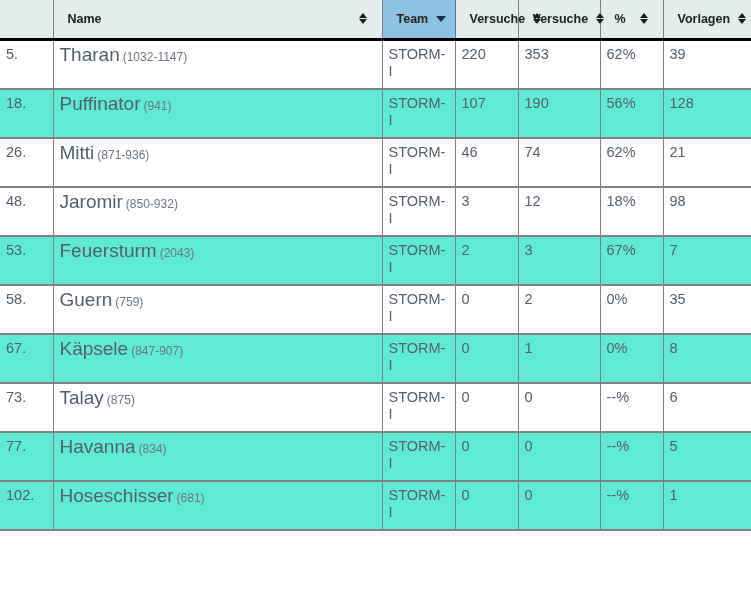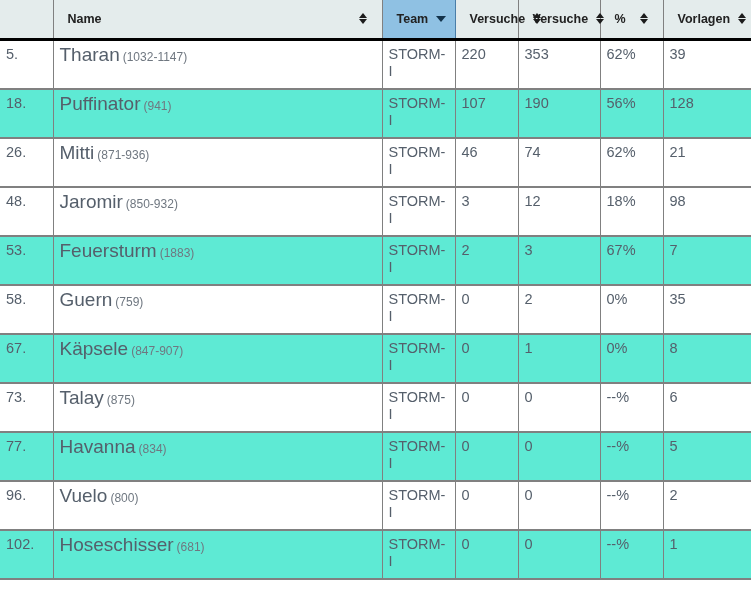--- a/index.html
+++ b/index.html
@@ -222,21 +222,21 @@
         <td class="cell-rank">48.</td>
         <td class="cell-name"><span class="player-name">Jaromir</span><span class="player-range">(850-932)</span></td>
         <td class="cell-team">STORM-I</td>
         <td>3</td>
         <td>12</td>
         <td>18%</td>
         <td class="last-col">98</td>
       </tr>
       <tr class="row-even">
         <td class="cell-rank">53.</td>
-        <td class="cell-name"><span class="player-name">Feuersturm</span><span class="player-range">(1883)</span></td>
+        <td class="cell-name"><span class="player-name">Feuersturm</span><span class="player-range">(2043)</span></td>
         <td class="cell-team">STORM-I</td>
         <td>2</td>
         <td>3</td>
         <td>67%</td>
         <td class="last-col">7</td>
       </tr>
       <tr class="row-odd">
         <td class="cell-rank">58.</td>
         <td class="cell-name"><span class="player-name">Guern</span><span class="player-range">(759)</span></td>
         <td class="cell-team">STORM-I</td>
@@ -265,29 +265,20 @@
       </tr>
       <tr class="row-even">
         <td class="cell-rank">77.</td>
         <td class="cell-name"><span class="player-name">Havanna</span><span class="player-range">(834)</span></td>
         <td class="cell-team">STORM-I</td>
         <td>0</td>
         <td>0</td>
         <td>--%</td>
         <td class="last-col">5</td>
       </tr>
-      <tr class="row-odd">
-        <td class="cell-rank">96.</td>
-        <td class="cell-name"><span class="player-name">Vuelo</span><span class="player-range">(800)</span></td>
-        <td class="cell-team">STORM-I</td>
-        <td>0</td>
-        <td>0</td>
-        <td>--%</td>
-        <td class="last-col">2</td>
-      </tr>
       <tr class="row-even">
         <td class="cell-rank">102.</td>
         <td class="cell-name"><span class="player-name">Hoseschisser</span><span class="player-range">(681)</span></td>
         <td class="cell-team">STORM-I</td>
         <td>0</td>
         <td>0</td>
         <td>--%</td>
         <td class="last-col">1</td>
       </tr>
     </tbody>

